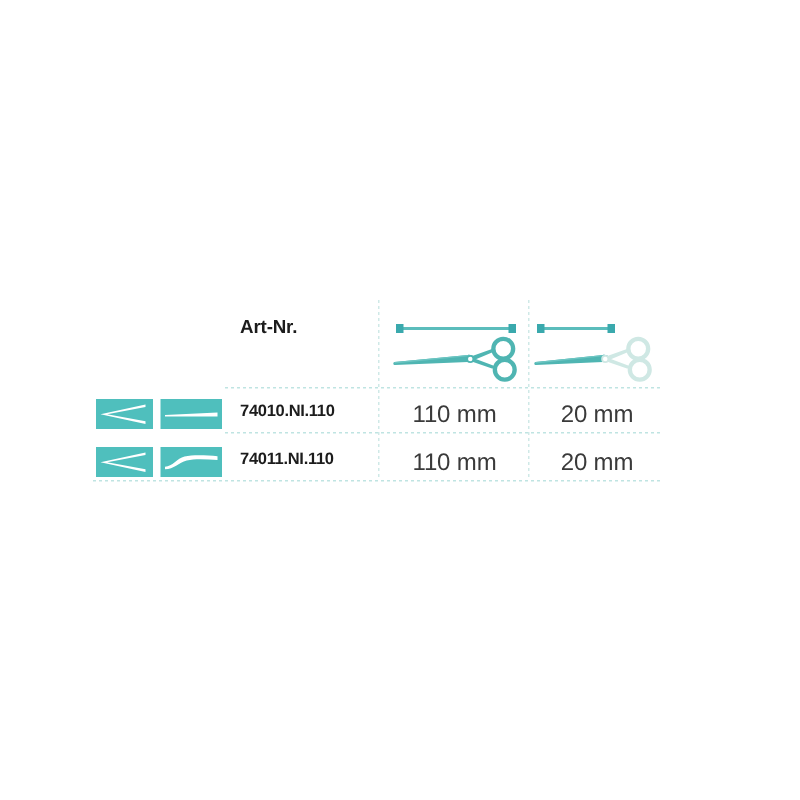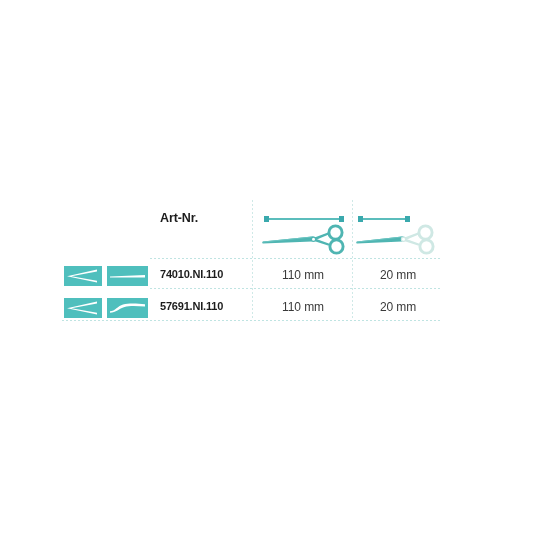--- a/index.html
+++ b/index.html
@@ -114,21 +114,21 @@
     position: absolute;
     color: #1c1c1c;
   }
   .art-code {
     font-size: 11px;
     font-weight: bold;
     left: 98px;
     letter-spacing: -0.2px;
   }
   .dim {
-    font-size: 12px;
+    font-size: 16px;
     font-weight: normal;
     color: #3a3a3a;
     text-align: center;
     letter-spacing: -0.1px;
   }
   .dim-a { left: 192px; width: 98px; }
   .dim-b { left: 292px; width: 88px; text-align: center; }
 
   .row1-y { top: 76px; }
   .row2-y { top: 108px; }
@@ -224,18 +224,18 @@
         <svg viewBox="0 0 38 20" preserveAspectRatio="none">
           <path d="M3,10.2 L33,3.6 L33,5.4 L7.5,10.2 L33,14.8 L33,16.6 Z" fill="#ffffff"></path>
         </svg>
       </div>
       <div class="thumb thumb-right">
         <svg viewBox="0 0 41 20" preserveAspectRatio="none">
           <path d="M3,13.2 C8,13.2 11,7.6 16,6.4 C22,5.0 31,5.6 38,6.2 L38,8.6 C31,8.2 23,7.6 17.5,9.0 C12,10.4 9,14.8 3,14.8 Z" fill="#ffffff"></path>
         </svg>
       </div>
     </div>
-    <div class="cell art-code row2-y">57691.NI.110</div>
+    <div class="cell art-code row2-y">74011.NI.110</div>
     <div class="cell dim dim-a row2-y">110 mm</div>
     <div class="cell dim dim-b row2-y">20 mm</div>
 
   </div>
 </div>
 
 </body></html>

